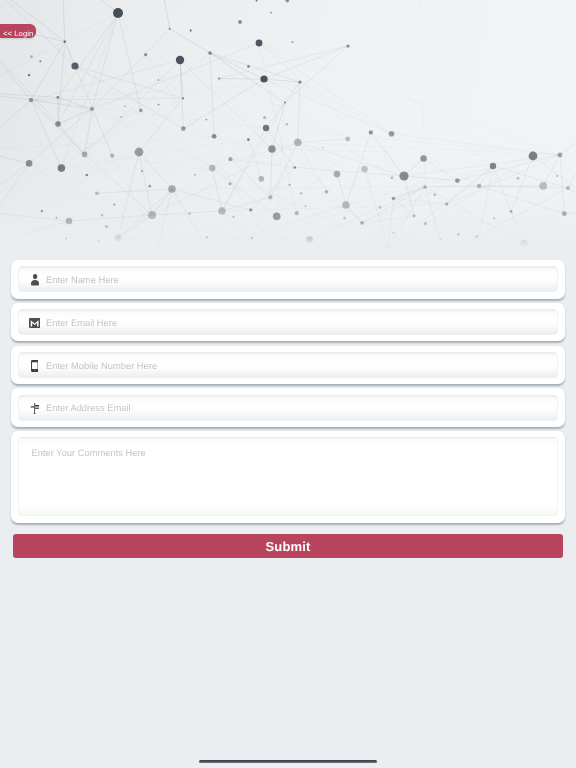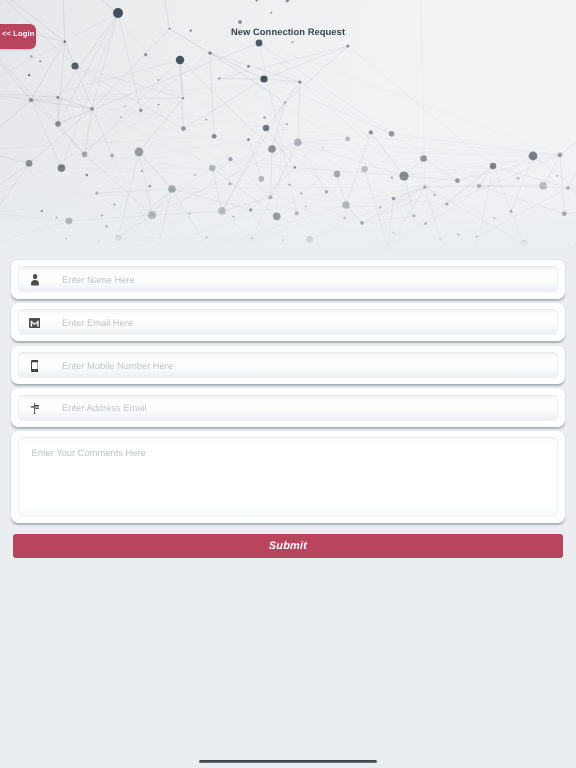--- a/index.html
+++ b/index.html
@@ -26,52 +26,51 @@
     position: absolute; left: 0; bottom: 0; width: 576px; height: 34px;
     background: linear-gradient(180deg, rgba(234,238,241,0) 0%, rgba(234,238,241,0.40) 45%, rgba(234,238,241,0.92) 82%, rgba(234,238,241,1) 100%);
   }
 
   .title {
     position: absolute; left: 0; top: 26px; width: 576px; text-align: center;
     font-size: 9.4px; font-weight: bold; color: #39434f; letter-spacing: 0.05px;
     line-height: 12px;
   }
   .loginbtn {
-    position: absolute; left: 0; top: 23.6px; height: 25px; width: 36.4px;
+    position: absolute; left: 0; top: 23.6px; height: 14px; width: 36.4px;
     background: #b9445e; color: #ffffff;
     border-radius: 0 6px 6px 0;
-    font-size: 7.6px; font-weight: bold; letter-spacing: 0.1px;
+    font-size: 7.6px; font-weight: normal; letter-spacing: 0.1px;
     white-space: nowrap; line-height: 19.2px; text-align: center;
     box-shadow: 0 1px 2px rgba(0,0,0,0.13);
   }
 
   
   .form { position: absolute; left: 0; top: 260px; width: 576px; }
   .card {
     margin: 0 11px 4.1px 11px; background: #ffffff; border-radius: 7px;
     padding: 6.2px 7px 6.5px 7px;
     box-shadow: 0 1.2px 1.6px rgba(104,116,128,0.50);
   }
   .inputrow {
     display: flex; align-items: center; height: 26px; border-radius: 5px;
     background: linear-gradient(180deg, #e9eaec 0%, #fbfbfc 14%, #ffffff 40%, #fcfcfd 62%, #eeeff1 94%, #f4f5f6 100%);
     box-shadow: inset 0 0 0 0.6px #eaebed;
     padding: 0 0 0 11px;
-    gap: 16px;
   }
   .inputrow .ico { width: 11.4px; height: 13px; margin-right: 5.6px; flex: 0 0 auto;
                    display:flex; align-items:center; justify-content:center; }
   .inputrow .ico svg { display:block; }
   .ph { color: #c2c5c8; font-size: 9.35px; line-height: 11px; position: relative; top: 1.4px; }
   .ta { height: 79px; align-items: flex-start; padding: 9.5px 0 0 13.5px; border-radius: 5px;
         background: linear-gradient(180deg, #e9eaeb 0%, #fbfbfc 3%, #ffffff 14%, #ffffff 86%, #f7f8f8 97%, #fafbfb 100%); }
   .submit {
     margin: 11.5px 13.4px 0 13.3px; height: 24px; background: #b9445e; color: #ffffff;
     border-radius: 3px; display: flex; align-items: center; justify-content: center;
-    font-size: 11px; font-weight: bold; letter-spacing: 0.15px; font-style: italic;
+    font-size: 13px; font-weight: bold; letter-spacing: 0.15px;
   }
 
   .homebar {
     position: absolute; left: 198.5px; top: 759.6px;
     width: 178.2px; height: 3.9px; border-radius: 2px;
     background: linear-gradient(180deg, #343d46 0%, #4b545c 55%, #737c84 100%);
   }
 </style>
 </head>
 <body>
@@ -401,21 +400,20 @@
 <circle cx="292.4" cy="42.1" r="1.20" fill-opacity="0.361"></circle>
 <circle cx="158.6" cy="104.5" r="0.85" fill-opacity="0.602"></circle>
 <circle cx="344.6" cy="218.0" r="1.50" fill-opacity="0.218"></circle>
 <circle cx="518.0" cy="178.3" r="1.50" fill-opacity="0.269"></circle>
 <circle cx="114.3" cy="204.6" r="1.20" fill-opacity="0.350"></circle>
       </g>
     </svg>
     <div class="hero-fade"></div>
   </div>
 
-  <div class="title">New Connection Request</div>
 
   <div class="loginbtn">&lt;&lt; Login</div>
 
   <div class="form">
 
     <div class="card">
       <div class="inputrow">
         <span class="ico">
           <svg width="8" height="11.4" viewBox="0 0 7.8 11.2" style="margin-top:1.5px">
             <rect x="1.9" y="0" width="4.2" height="5.1" rx="2.1" fill="#4d4d4d"></rect>

